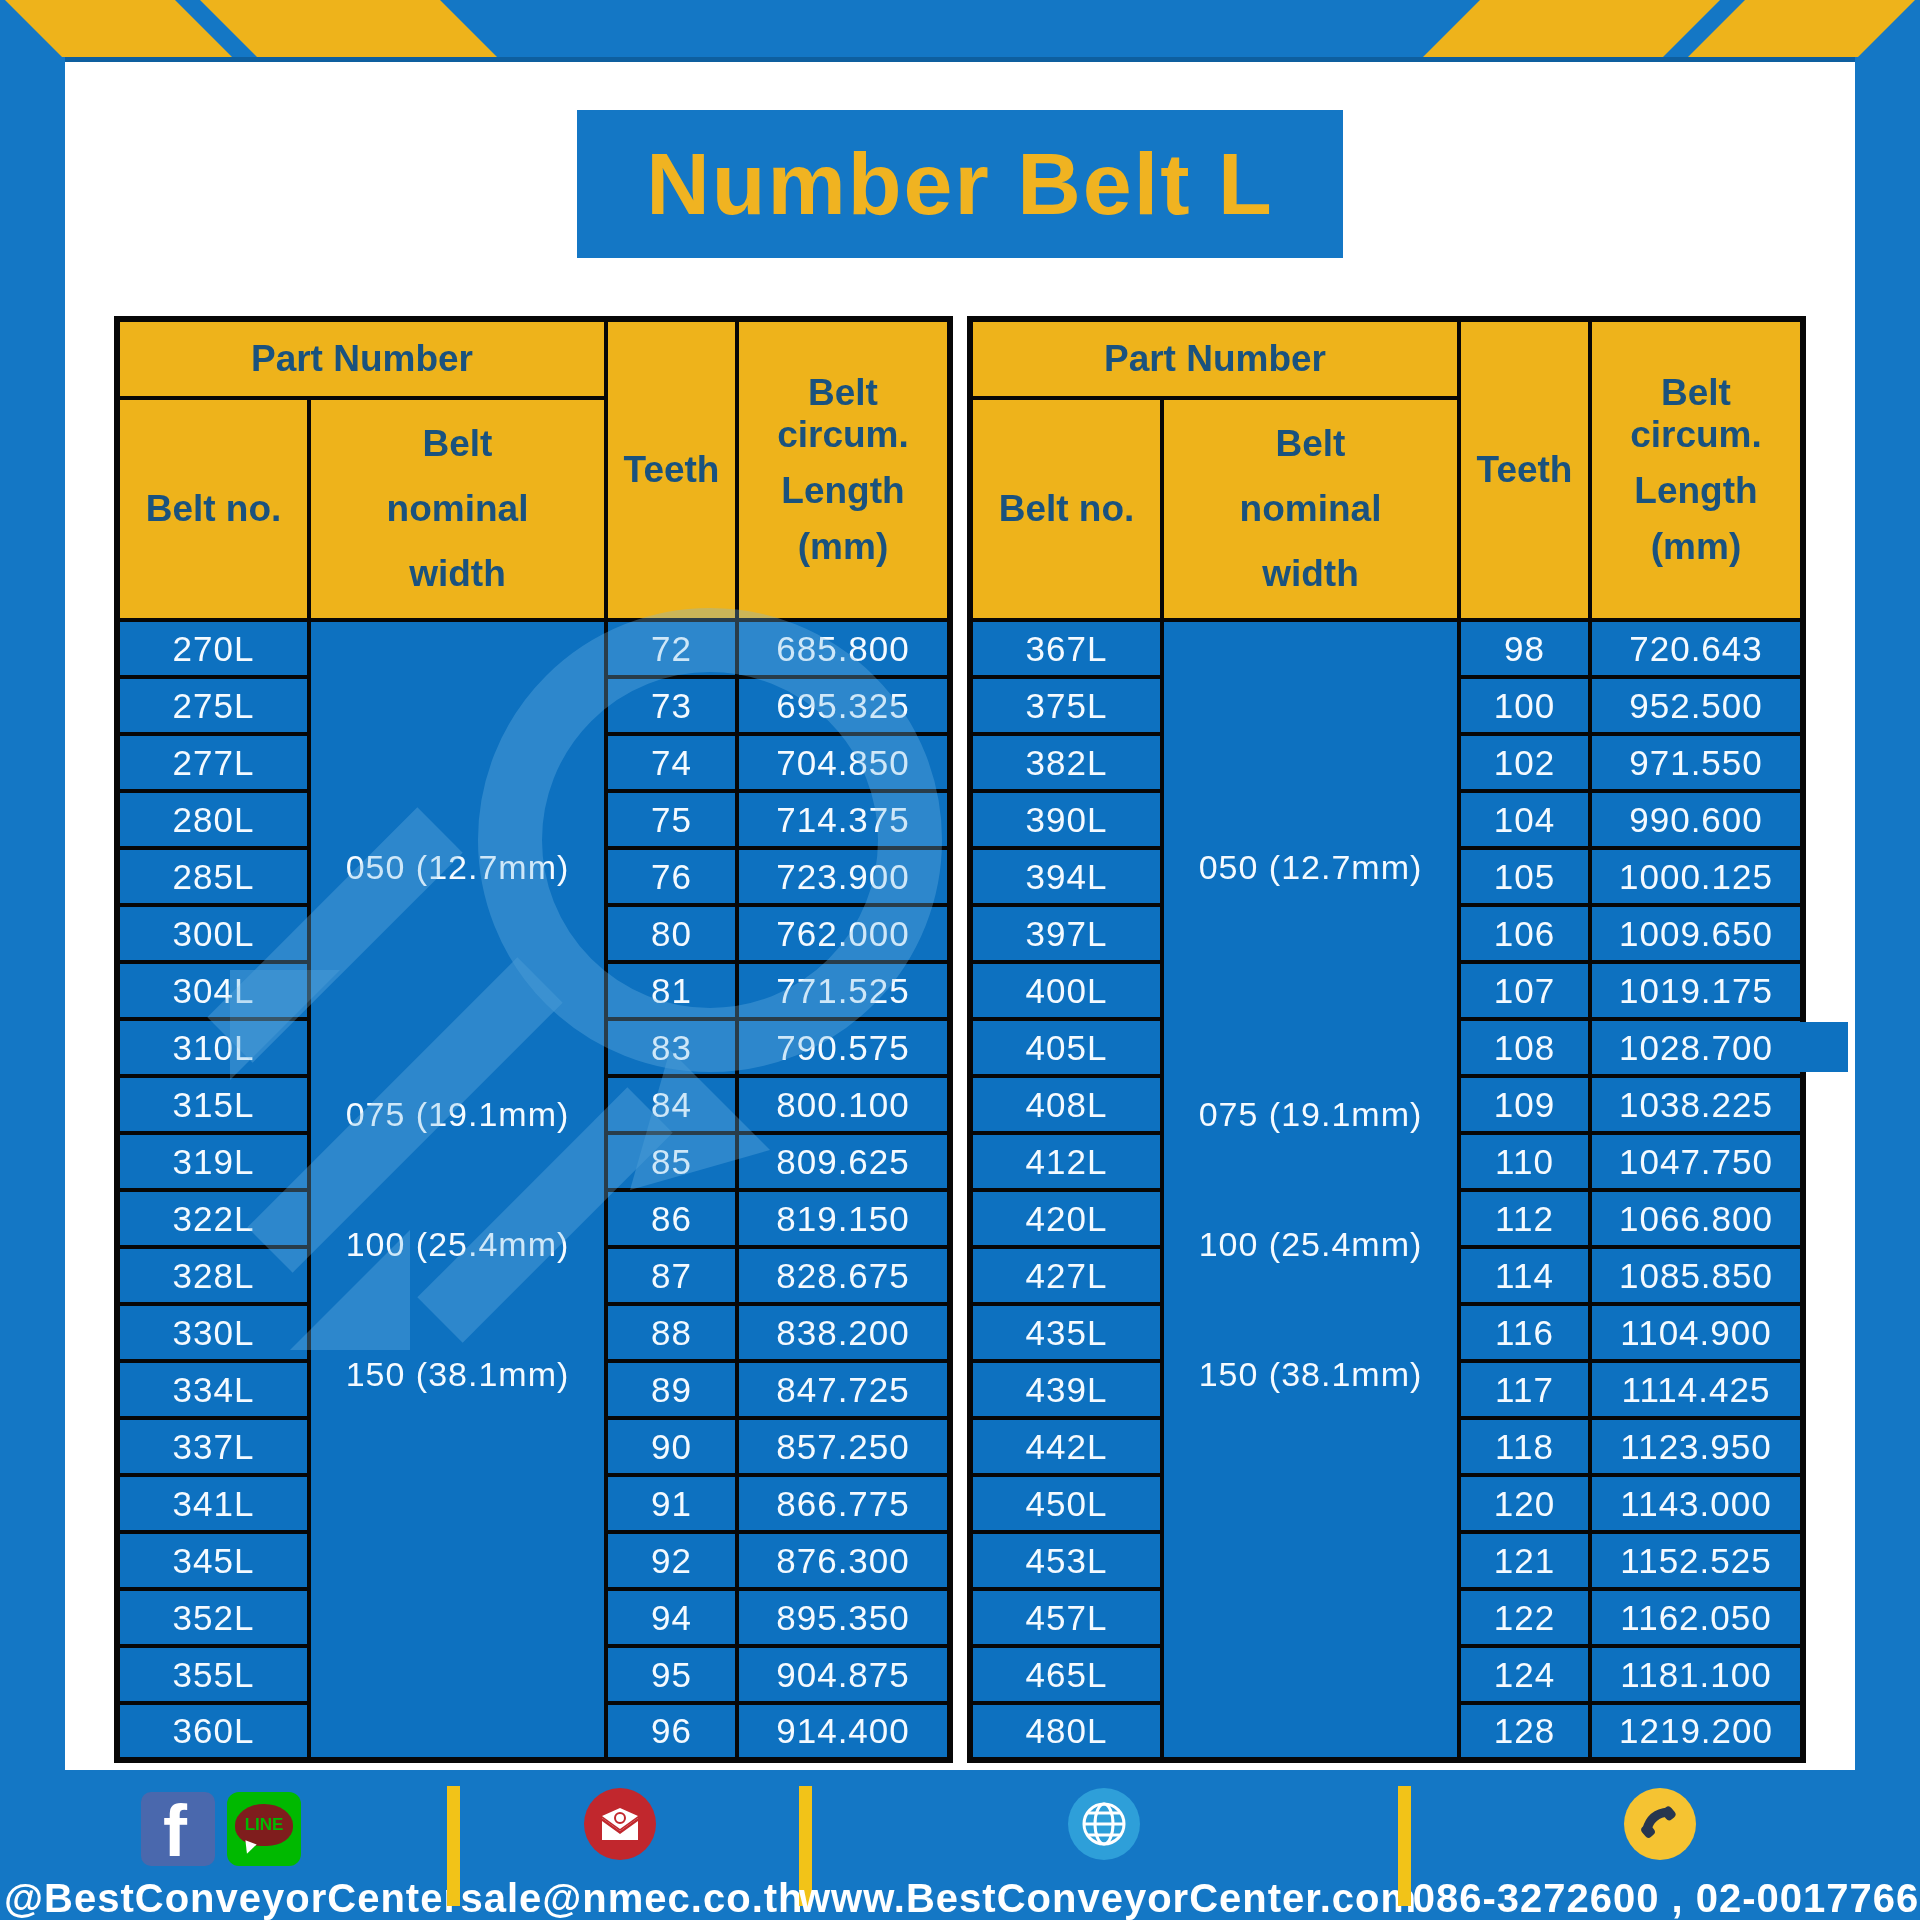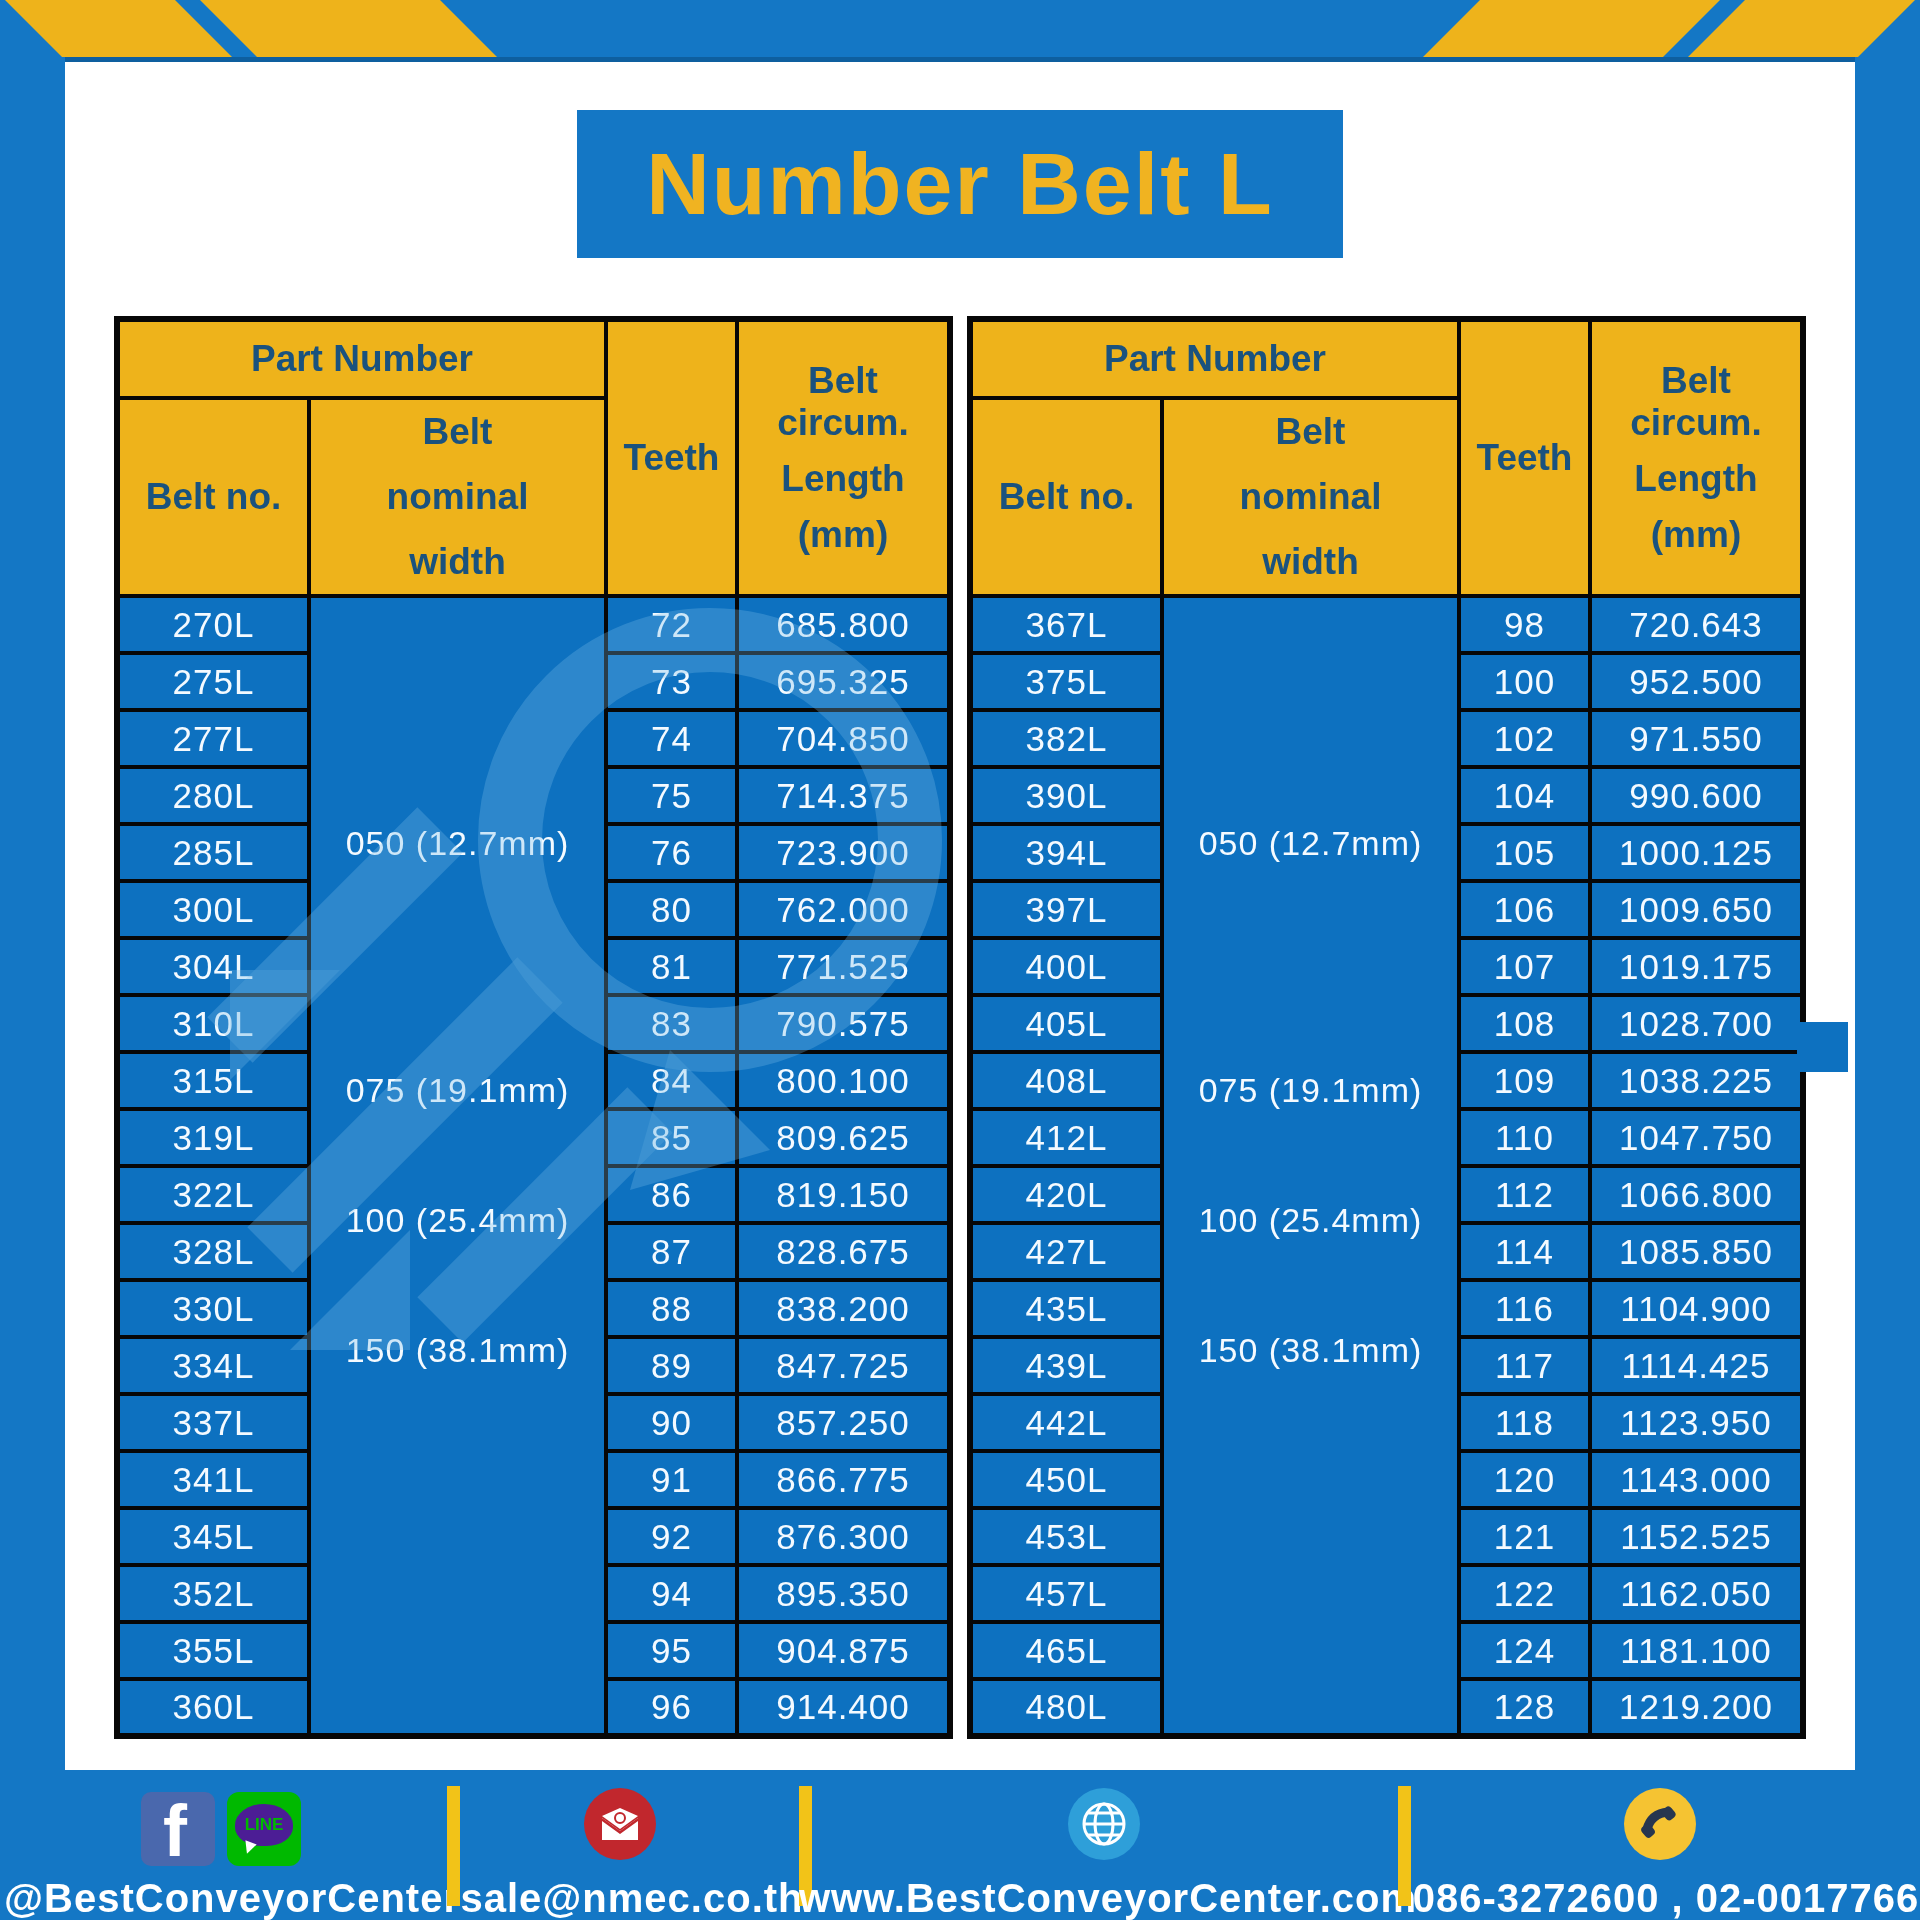--- a/index.html
+++ b/index.html
@@ -13,38 +13,38 @@
   .title-box span{color:var(--title-yellow);font-size:88px;font-weight:bold;letter-spacing:2px;}
 
   table.spec-table{position:absolute;top:316px;border-collapse:collapse;table-layout:fixed;
                    width:833px;height:1389px;border:6px solid var(--border-black);}
   table.spec-table.left{left:114px;} table.spec-table.right{left:967px;}
   .spec-table th,.spec-table td{border:4px solid var(--border-black);text-align:center;vertical-align:middle;
                    overflow:hidden;padding:0;}
   .spec-table th{background:var(--header-yellow);color:var(--navy-text);font-weight:bold;font-size:37px;}
   .spec-table td{background:var(--cell-blue);color:var(--white-text);font-size:35px;letter-spacing:1px;}
   tr.hrow1{height:79px;} tr.hrow2{height:166px;} tr.drow{height:57px;}
-  th.nominal div{width:210px;margin:0 auto;line-height:1.75;}
+  th.nominal div{width:210px;margin:12px auto;line-height:1.75;}
   th.circ{vertical-align:middle;}
   th.circ .stack{display:flex;flex-direction:column;justify-content:space-between;height:196px;padding:12px 0;}
   td.widthcell{position:relative;}
   td.widthcell span{position:absolute;left:0;width:100%;font-size:34px;}
 
   .watermark{position:absolute;left:110px;top:590px;width:1010px;height:880px;pointer-events:none;opacity:.55;z-index:5;}
   .artifact{position:absolute;left:1797px;top:1022px;width:51px;height:50px;background:var(--cell-blue);}
 
   .footer{position:absolute;left:0;top:1770px;width:1920px;height:150px;background:var(--frame-blue);}
   .f-label{position:absolute;top:106px;color:#ffffff;font-weight:bold;font-size:40px;white-space:nowrap;
            transform:translateX(-50%);letter-spacing:1px;}
   .divider{position:absolute;top:16px;width:13px;height:120px;background:var(--divider-yellow);}
   .fb-icon{position:absolute;left:141px;top:22px;width:74px;height:74px;background:var(--fb-blue);
            border-radius:10px;overflow:hidden;}
   .fb-icon span{position:absolute;left:22px;top:-2px;color:#fff;font-size:72px;font-weight:bold;}
   .line-icon{position:absolute;left:227px;top:22px;width:74px;height:74px;background:var(--line-green);border-radius:12px;}
-  .line-bubble{position:absolute;left:8px;top:12px;width:58px;height:42px;background:#4c1d95;border-radius:50% 50% 45% 45%;
+  .line-bubble{position:absolute;left:8px;top:12px;width:58px;height:42px;background:#7f1d1d;border-radius:50% 50% 45% 45%;
            display:flex;align-items:center;justify-content:center;}
   .line-bubble b{color:var(--line-green);font-size:17px;letter-spacing:0px;}
   .line-tail{position:absolute;left:16px;top:50px;width:0;height:0;border-left:6px solid transparent;
            border-right:6px solid transparent;border-top:12px solid #fff;transform:rotate(20deg);}
   .round-icon{position:absolute;top:18px;width:72px;height:72px;border-radius:50%;transform:translateX(-50%);
            display:flex;align-items:center;justify-content:center;}
 </style>
 </head>
 <body>
 

